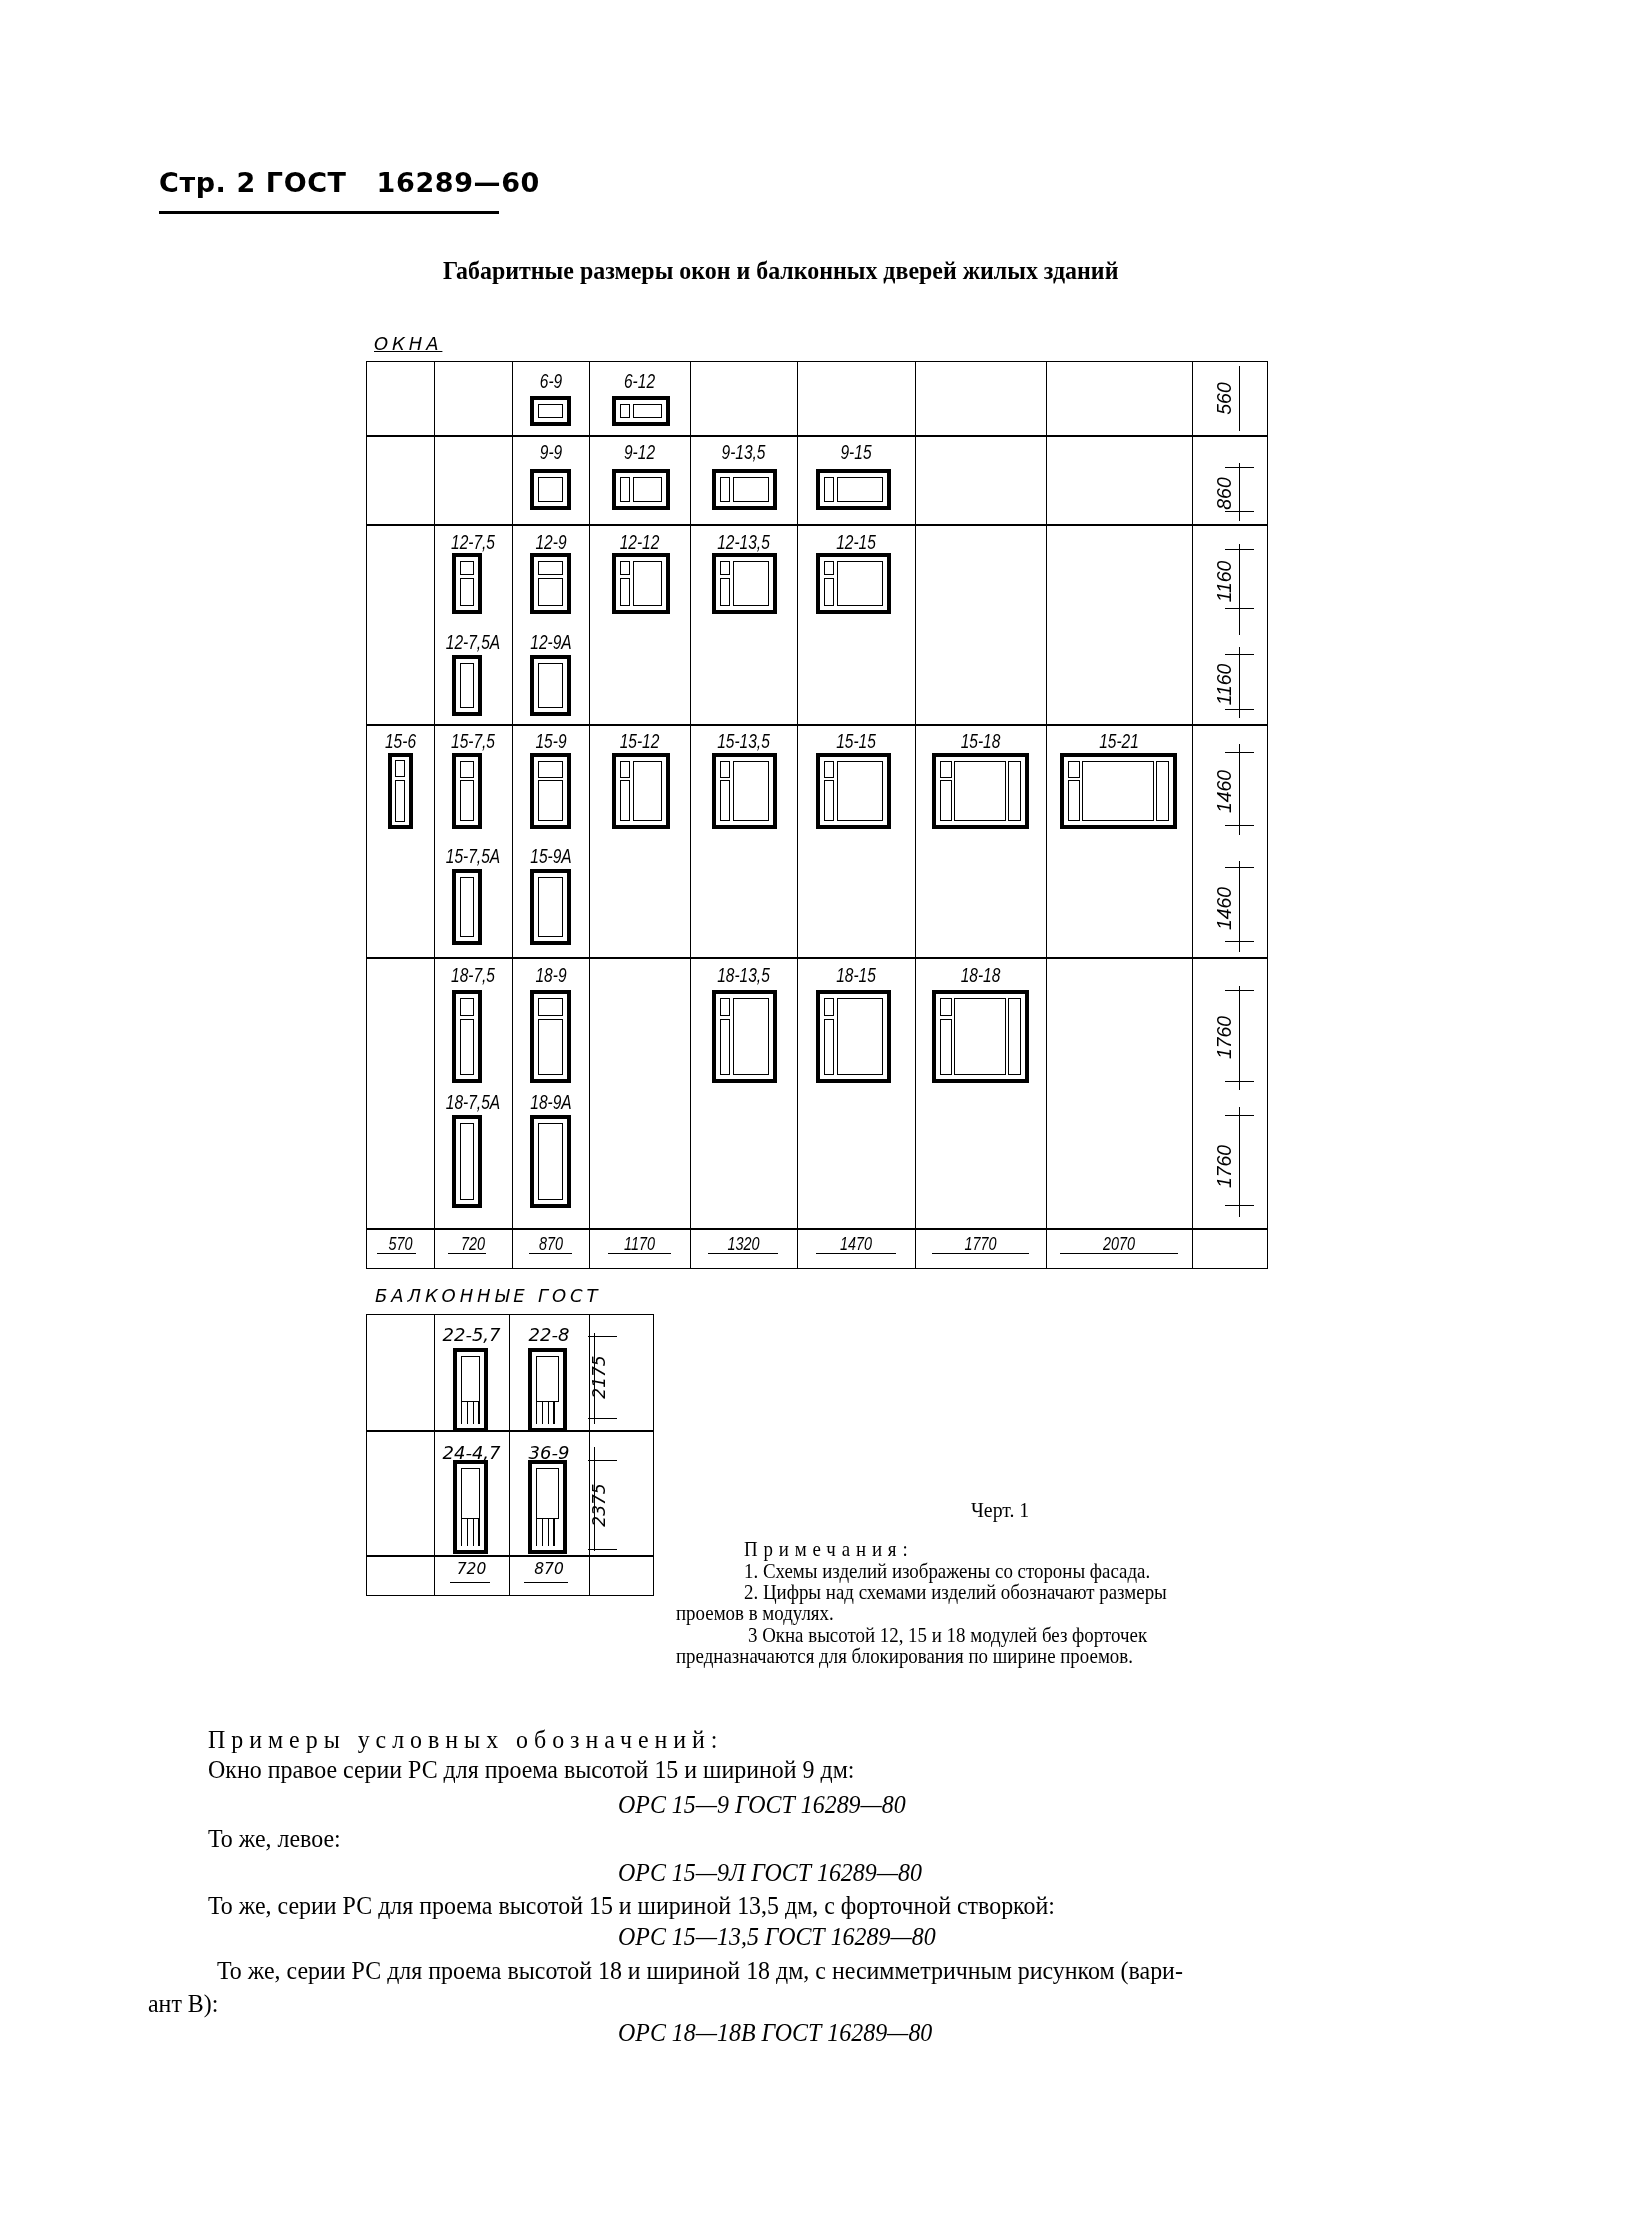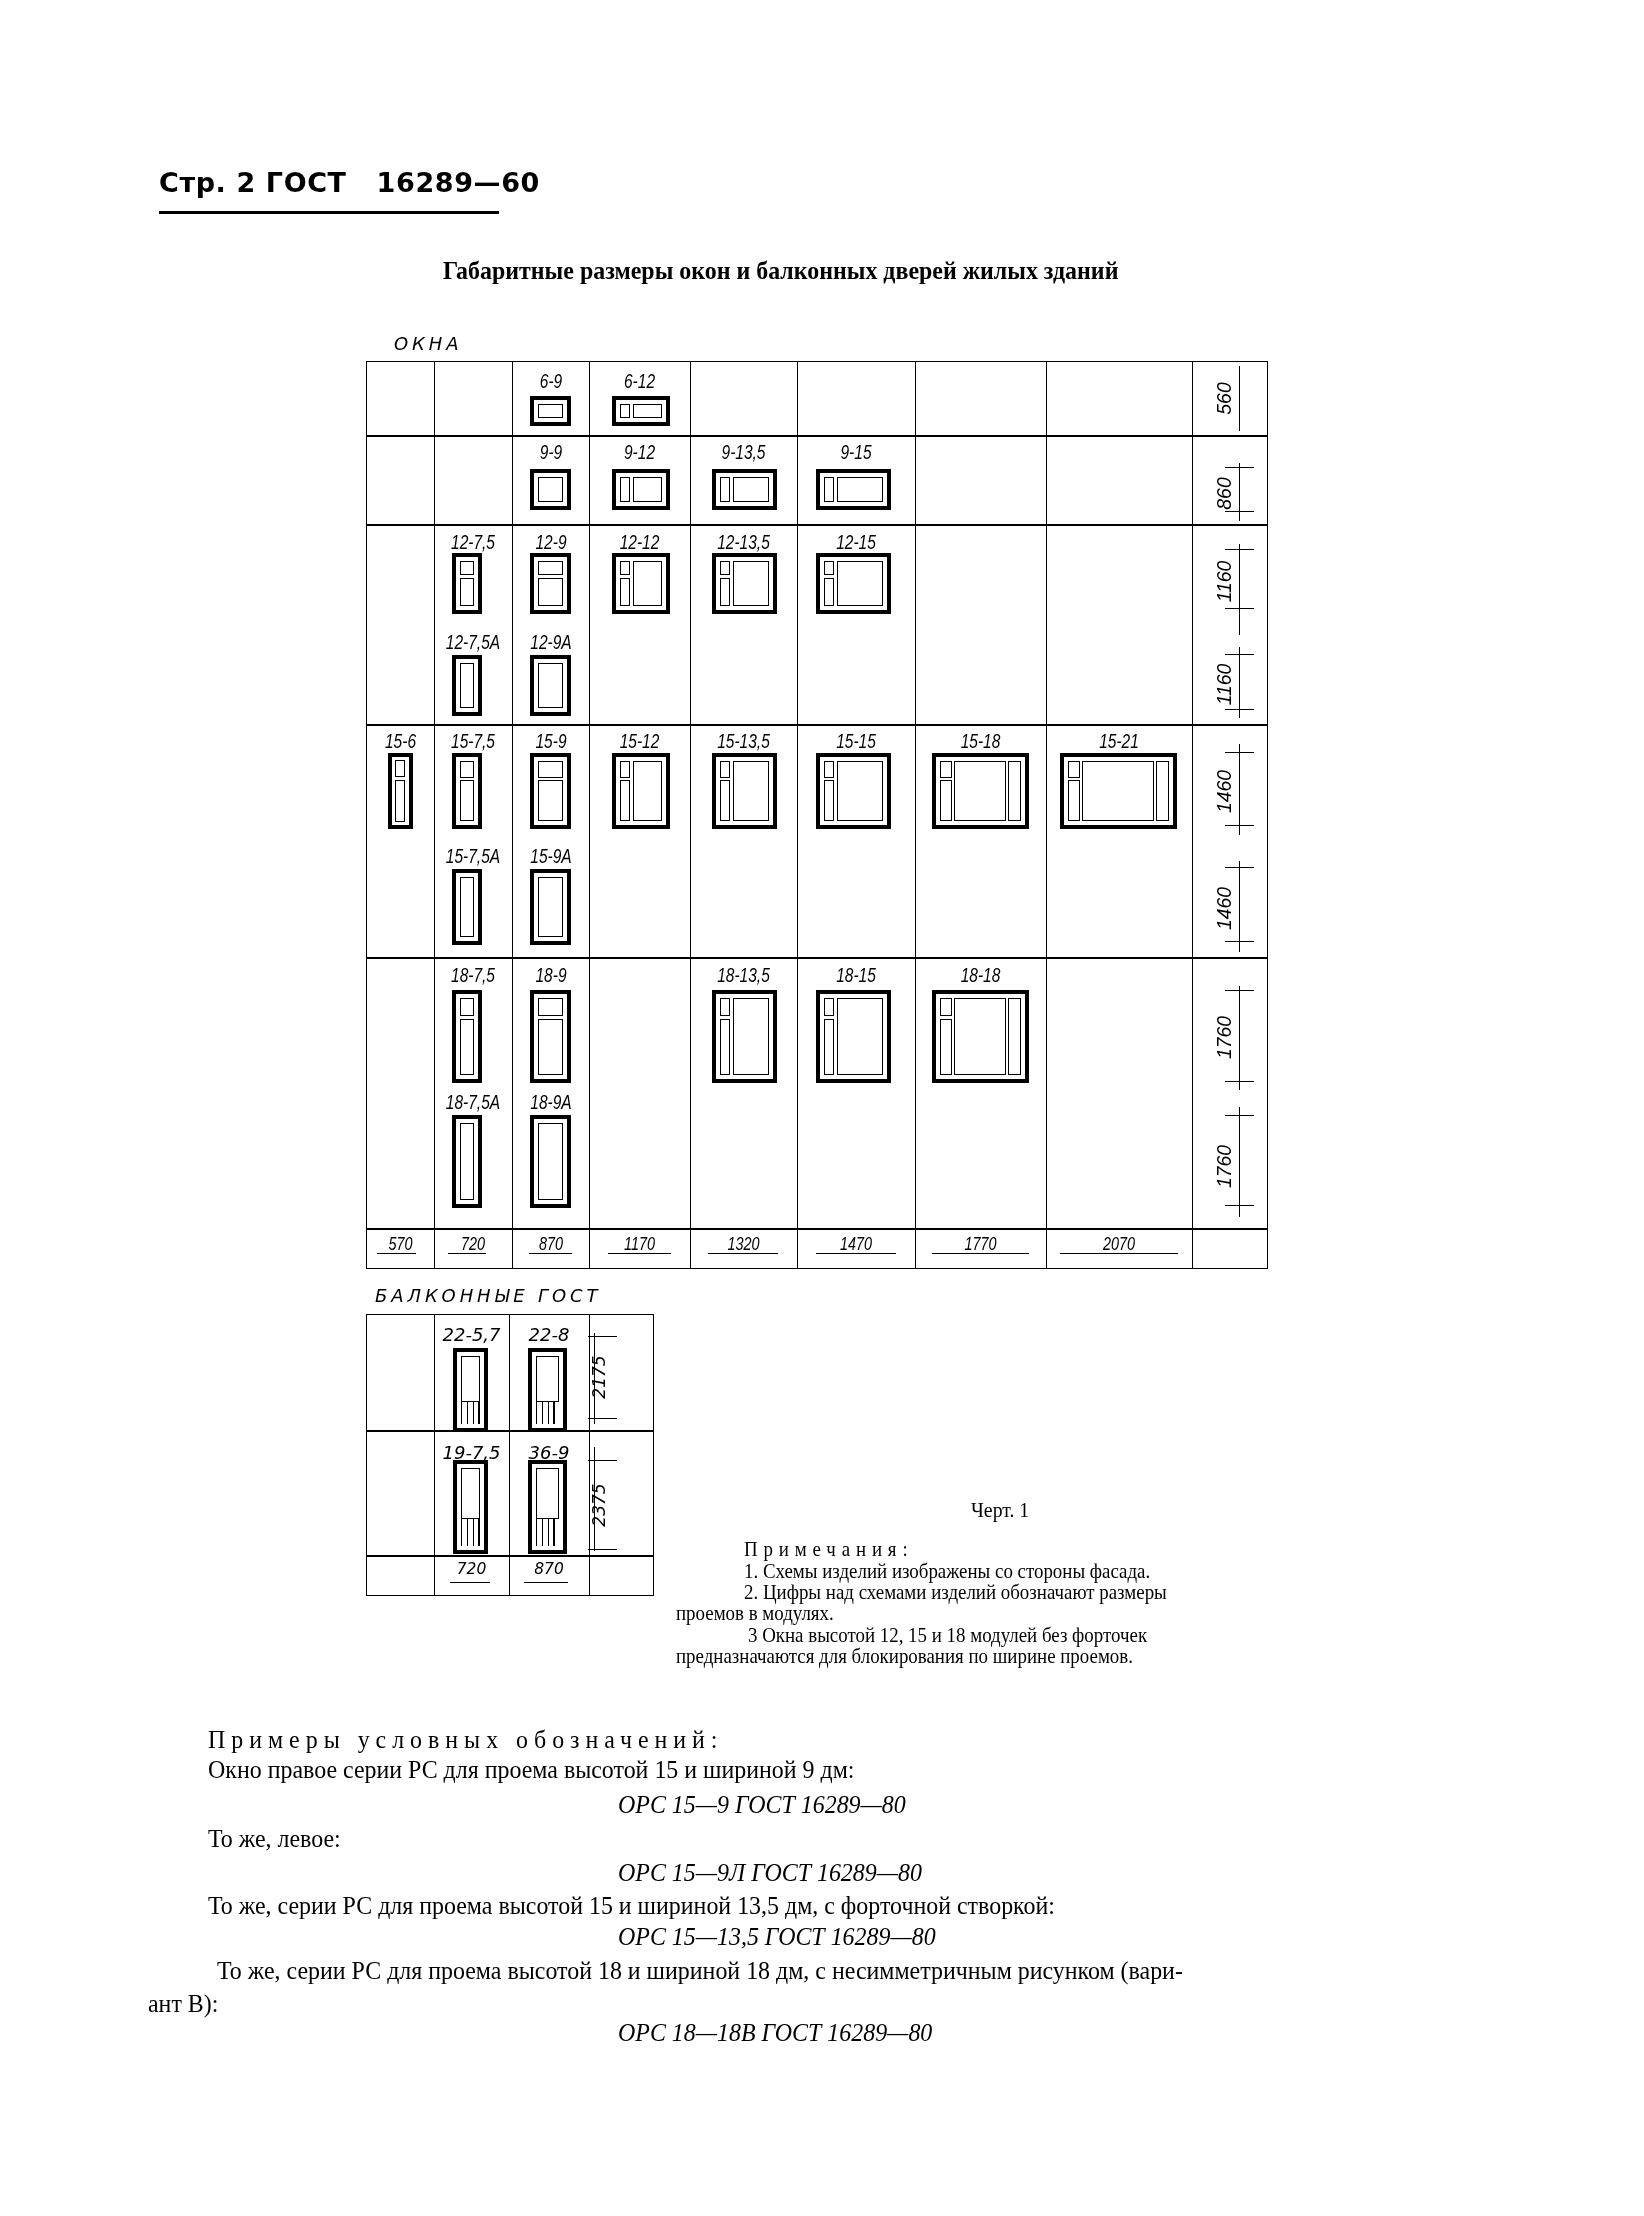--- a/index.html
+++ b/index.html
@@ -28,21 +28,21 @@
   .hatch{position:absolute;left:3.9px;right:3.9px;bottom:3.9px;border-top:1.3px solid #000;
     background:repeating-linear-gradient(90deg,#000 0 1.3px,#fff 1.3px 5.8px);}
 </style>
 </head>
 <body>
 
 <div class="abs hdr">Стр. 2 ГОСТ   16289—60</div>
 <div class="abs hdr-rule"></div>
 <div class="abs title">Габаритные размеры окон и балконных дверей жилых зданий</div>
 
-<div class="abs sec-label" style="left:394px;top:333px;">ОКНА</div>
+<div class="abs sec-label" style="left:374px;top:333px;text-decoration:underline;">ОКНА</div>
 
 <div>
   <div class="grid" style="left:366px;top:361px;width:902px;height:908px;"></div>
 
   <div class="vline" style="left:434px;top:362px;height:906px;"></div>
   <div class="vline" style="left:512px;top:362px;height:906px;"></div>
   <div class="vline" style="left:589px;top:362px;height:906px;"></div>
   <div class="vline" style="left:690px;top:362px;height:906px;"></div>
   <div class="vline" style="left:797px;top:362px;height:906px;"></div>
   <div class="vline" style="left:915px;top:362px;height:906px;"></div>
@@ -278,21 +278,21 @@
   <div class="lbl" style="left:434px;top:1324px;width:75px;font-family:'DejaVu Sans',sans-serif;transform:none;font-size:18px;">22-5,7</div>
   <div class="win" style="left:453px;top:1348px;width:35px;height:84px;">
     <div class="pane" style="left:3.9px;right:3.9px;top:3.9px;bottom:26px;"></div>
     <div class="hatch" style="height:22px;"></div>
   </div>
   <div class="lbl" style="left:509px;top:1324px;width:80px;font-family:'DejaVu Sans',sans-serif;transform:none;font-size:18px;">22-8</div>
   <div class="win" style="left:528px;top:1348px;width:39px;height:84px;">
     <div class="pane" style="left:3.9px;right:3.9px;top:3.9px;bottom:26px;"></div>
     <div class="hatch" style="height:22px;"></div>
   </div>
-  <div class="lbl" style="left:434px;top:1442px;width:75px;font-family:'DejaVu Sans',sans-serif;transform:none;font-size:18px;">19-7,5</div>
+  <div class="lbl" style="left:434px;top:1442px;width:75px;font-family:'DejaVu Sans',sans-serif;transform:none;font-size:18px;">24-4,7</div>
   <div class="win" style="left:453px;top:1460px;width:35px;height:94px;">
     <div class="pane" style="left:3.9px;right:3.9px;top:3.9px;bottom:31px;"></div>
     <div class="hatch" style="height:27px;"></div>
   </div>
   <div class="lbl" style="left:509px;top:1442px;width:80px;font-family:'DejaVu Sans',sans-serif;transform:none;font-size:18px;">36-9</div>
   <div class="win" style="left:528px;top:1460px;width:39px;height:94px;">
     <div class="pane" style="left:3.9px;right:3.9px;top:3.9px;bottom:31px;"></div>
     <div class="hatch" style="height:27px;"></div>
   </div>
 

